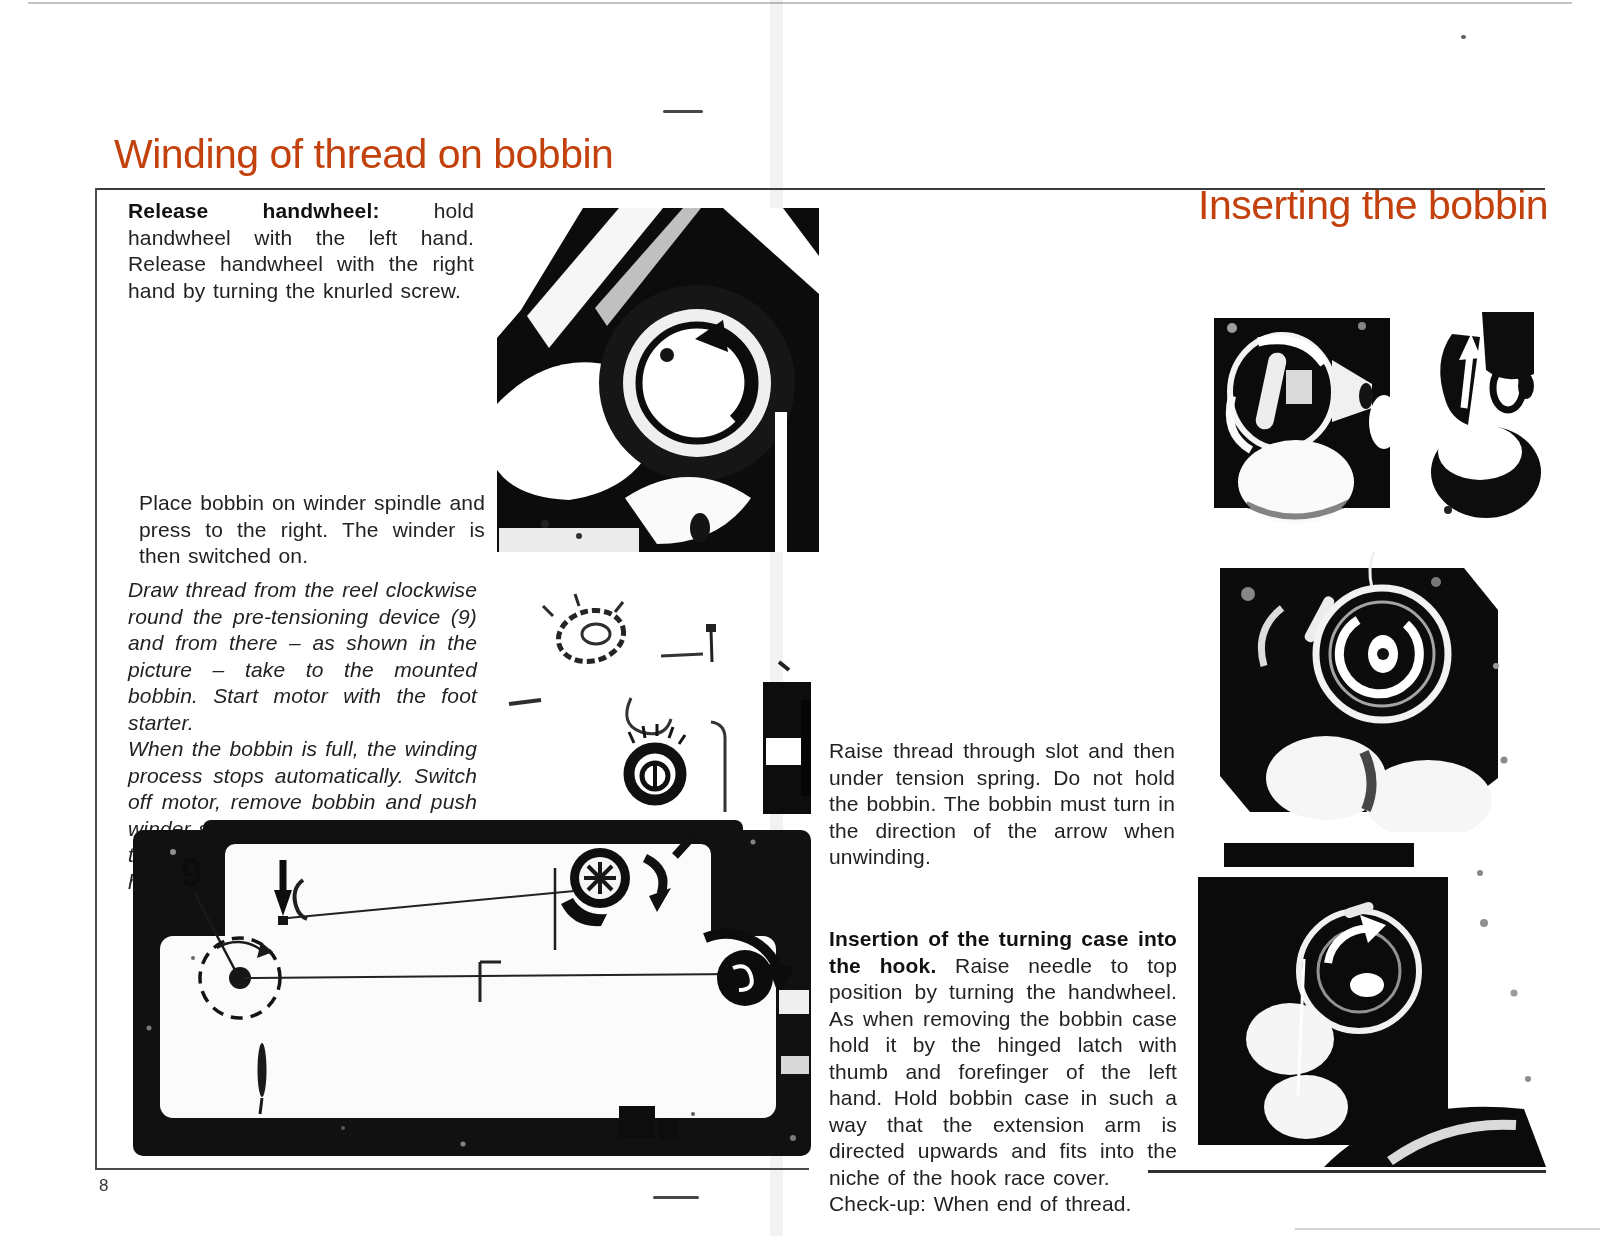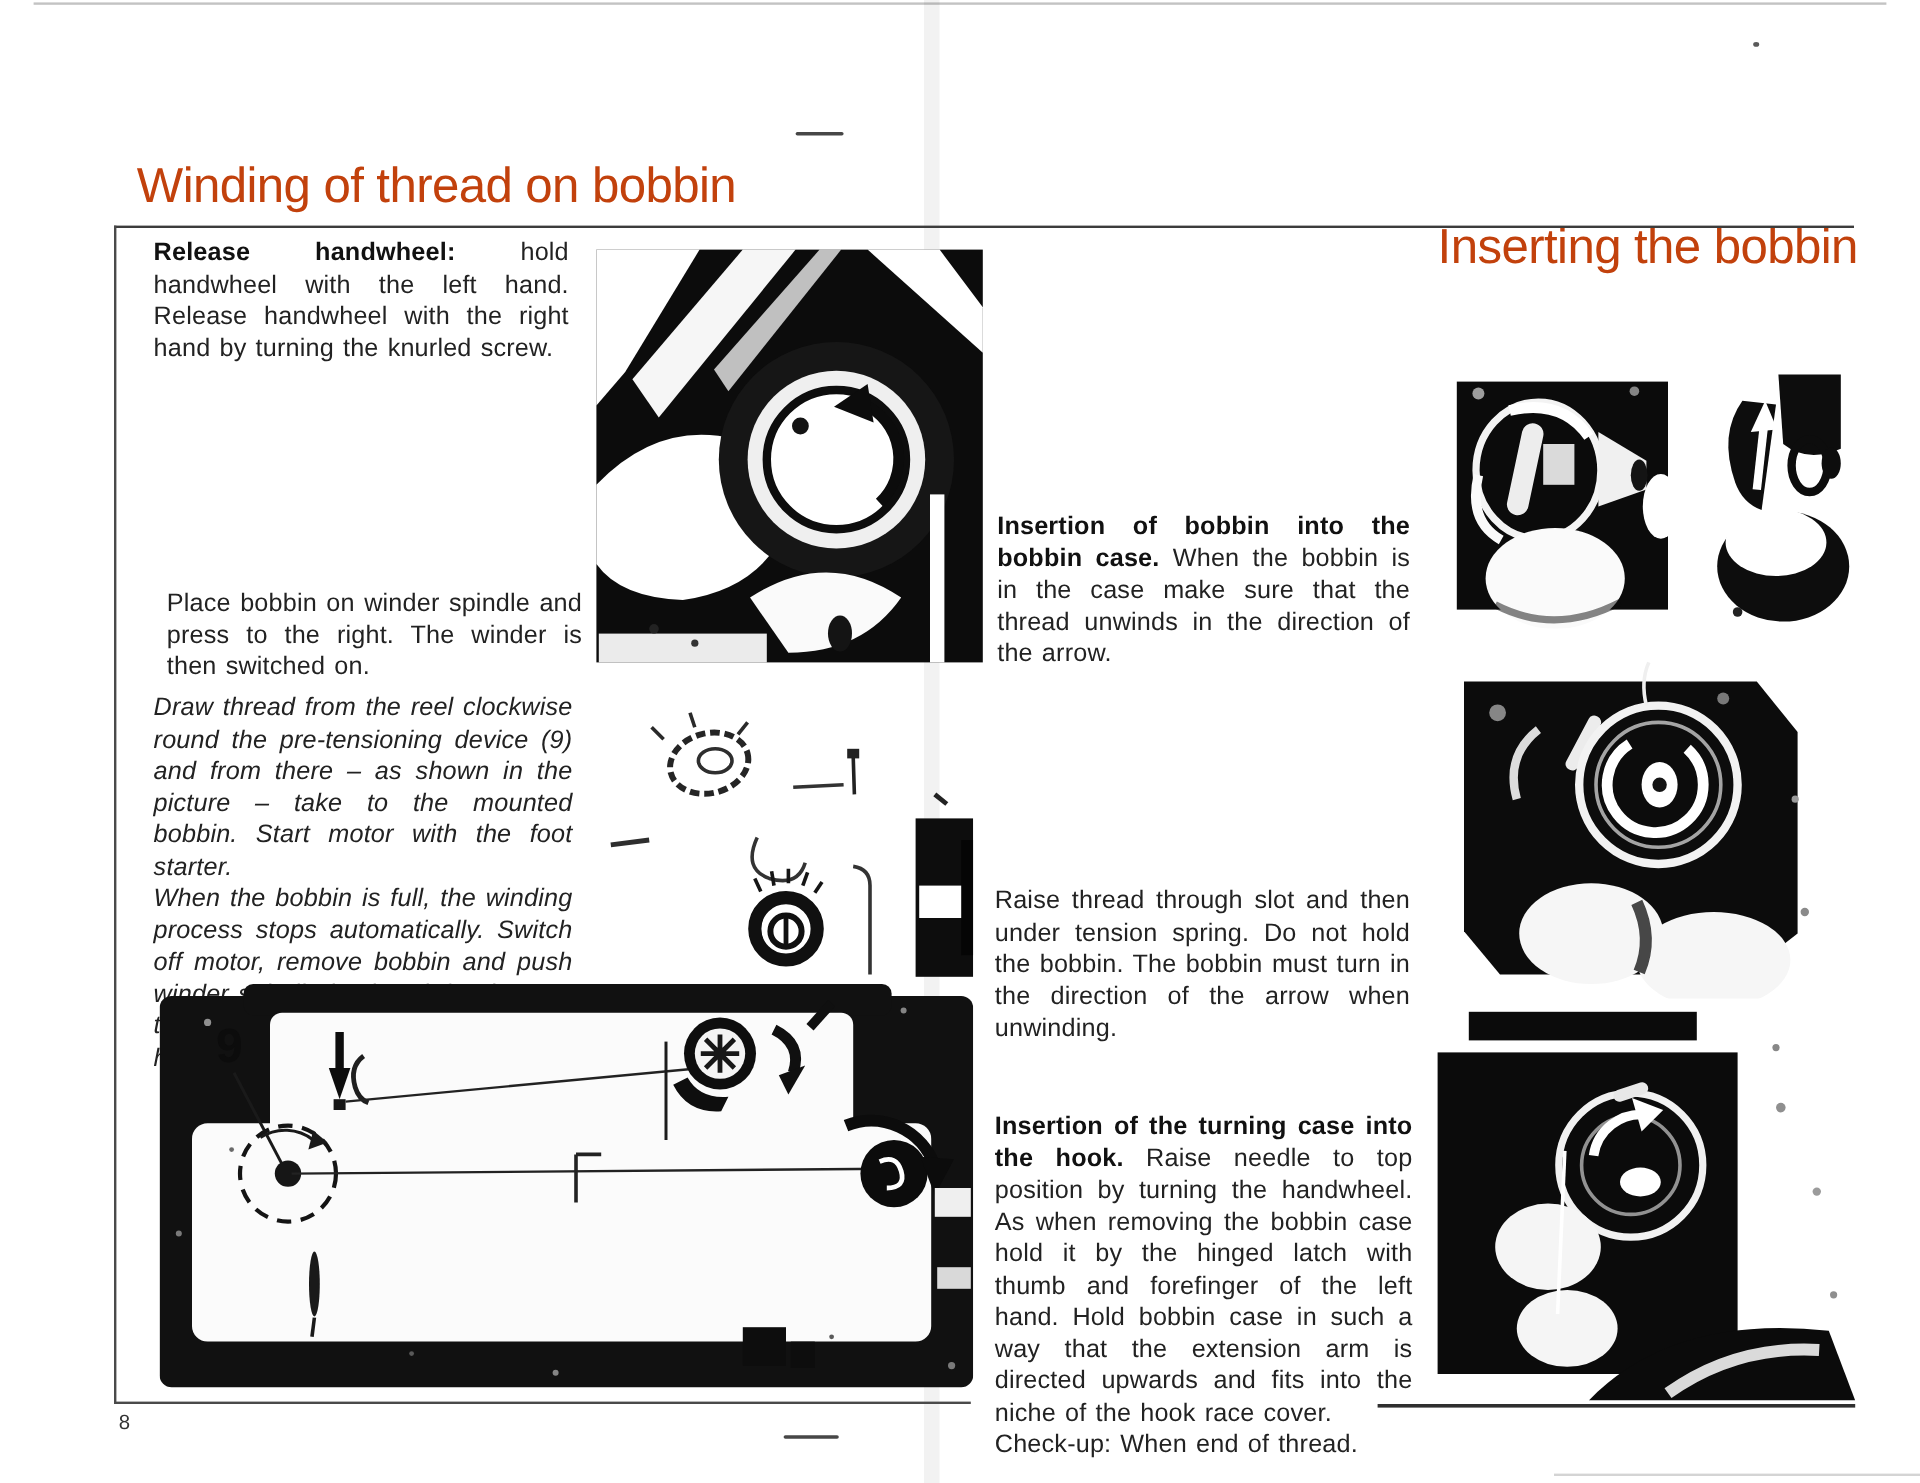--- a/index.html
+++ b/index.html
@@ -54,23 +54,20 @@
 
   <div class="abs para" style="left:128px;top:198px;width:346px;">
     <span class="lead">Release handwheel:</span><span> hold handwheel with the left hand. Release handwheel with the right hand by turning the knurled screw.</span>
   </div>
   <div class="abs para" style="left:126px;top:490px;width:346px;margin-left:13px;">Place bobbin on winder spindle and press to the right. The winder is then switched on.</div>
   <div class="abs para" style="left:128px;top:577px;width:349px;font-style:italic;">
     <div>Draw thread from the reel clockwise round the pre-tensioning device (9) and from there – as shown in the picture – take to the mounted bobbin. Start motor with the foot starter.</div>
     <div>When the bobbin is full, the winding process stops automatically. Switch off motor, remove bobbin and push winder spindle back to left. Then re-tighten knurled screw on handwheel.</div>
   </div>
 
-  <div class="abs para" style="left:831px;top:426px;width:344px;">
-    <span class="lead">Insertion of bobbin into the bobbin case.</span><span> When the bobbin is in the case make sure that the thread unwinds in the direction of the arrow.</span>
-  </div>
   <div class="abs para" style="left:829px;top:738px;width:346px;">Raise thread through slot and then under tension spring. Do not hold the bobbin. The bobbin must turn in the direction of the arrow when unwinding.</div>
   <div class="abs para" style="left:829px;top:926px;width:348px;">
     <span class="lead">Insertion of the turning case into the hook.</span><span> Raise needle to top position by turning the handwheel. As when removing the bobbin case hold it by the hinged latch with thumb and forefinger of the left hand. Hold bobbin case in such a way that the extension arm is directed upwards and fits into the niche of the hook race cover.</span>
     <div>Check-up: When end of thread.</div>
   </div>
 
   <div class="abs" style="left:487px;top:198px;">
     <svg width="342" height="362" viewBox="0 0 342 362">
       <rect x="10" y="10" width="322" height="344" fill="#0c0c0c"></rect>
       <polygon points="10,10 96,10 34,112 10,140" fill="#ffffff"></polygon>

